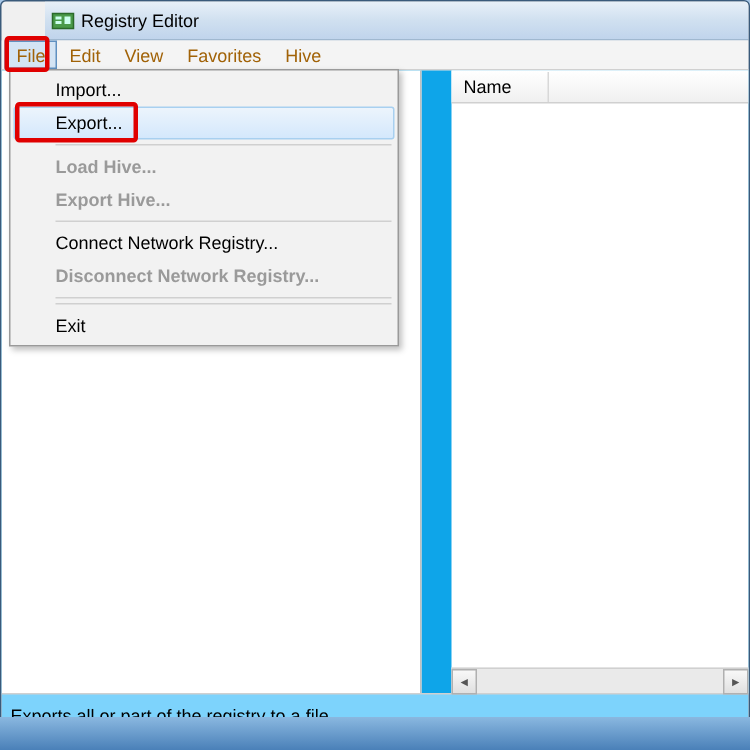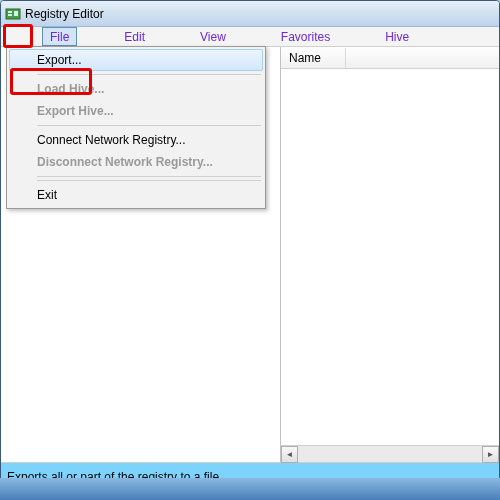--- a/index.html
+++ b/index.html
@@ -22,63 +22,64 @@
       border-radius: 4px 4px 0 0;
       overflow: hidden;
     }
     .titlebar {
       height: 26px;
       background: linear-gradient(to bottom, #e8f0f8 0%, #d0e0f0 50%, #c0d4ec 100%);
       border-bottom: 1px solid #a0b8d0;
       display: flex;
       align-items: center;
       padding: 0 4px;
+      margin-left: 29px;
     }
     .titlebar-icon {
       width: 16px; height: 16px;
       margin-right: 4px;
       display: inline-flex;
       align-items: center; justify-content: center;
     }
     .titlebar-icon svg { width:16px; height:16px; }
     .title-text { font-size: 12px; color: #000; }
     .menubar {
       height: 20px;
       background: #f4f4f4;
       border-bottom: 1px solid #d0d0d0;
       display: flex;
       align-items: stretch;
       padding: 0 2px;
     }
     .menu-item {
       padding: 2px 8px;
       display: flex; align-items: center;
-      color: #6d28d9;
+      color: #a16207;
       cursor: default;
-      margin-left: 39px;
     }
     .menu-item.active {
       background: #d4e4f4;
       border: 1px solid #6090c0;
       padding: 1px 7px;
     }
     .file-highlight {
       position: absolute;
       top: 24px; left: 3px;
       width: 30px; height: 24px;
       border: 3px solid #e00000;
       border-radius: 3px;
       pointer-events: none;
       z-index: 20;
     }
     .content {
       flex: 1;
       display: flex;
       background: #0ea5e9;
       position: relative;
+      gap: 20px;
     }
     .tree-pane {
       width: 280px;
       background: #fff;
       border-right: 1px solid #c0c0c0;
     }
     .list-pane {
       flex: 1;
       background: #fff;
       display: flex; flex-direction: column;
@@ -213,20 +214,23 @@
     </div>
   </div>
 
   <div class="statusbar">
     <span>Exports all or part of the registry to a file.</span>
   </div>
 
 </div>
 
 <div class="dropdown">
+  <div class="dd-item">
+    <span>Import...</span>
+  </div>
   <div class="dd-item hover">
     <span>Export...</span>
   </div>
   <div class="dd-sep"></div>
   <div class="dd-item disabled">
     <span>Load Hive...</span>
   </div>
   <div class="dd-item disabled">
     <span>Export Hive...</span>
   </div>

